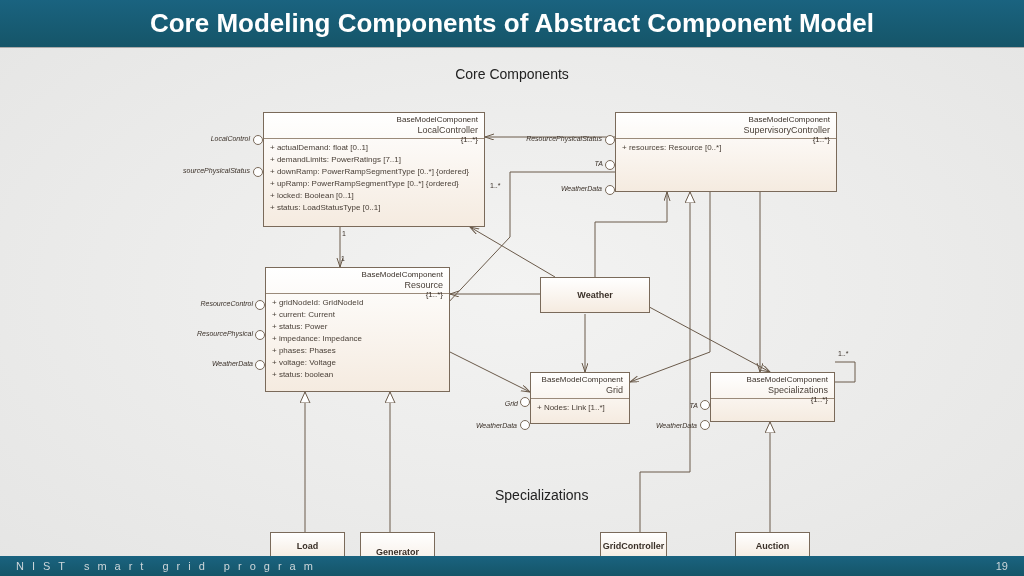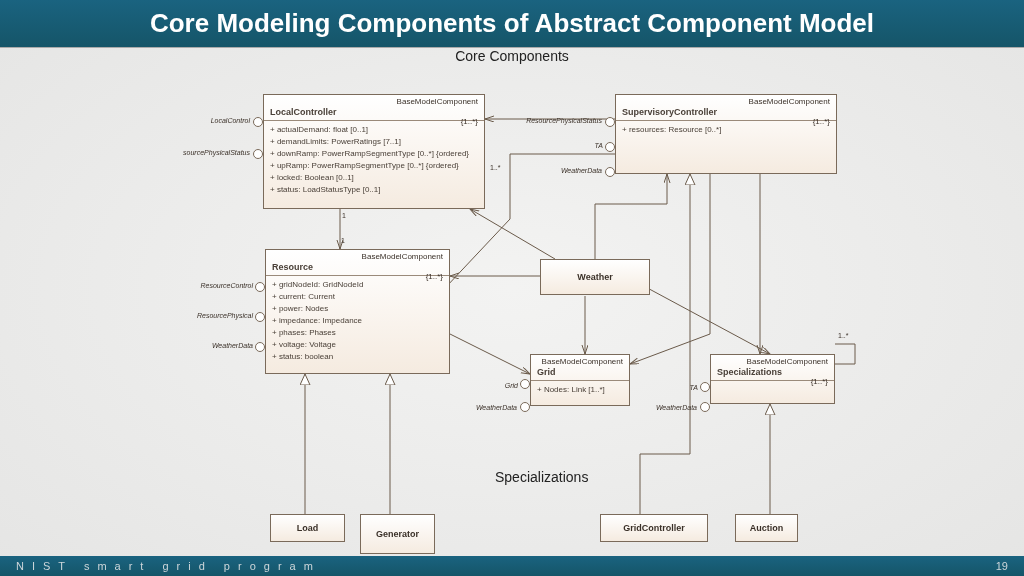--- a/index.html
+++ b/index.html
@@ -1,22 +1,22 @@
 <!DOCTYPE html>
 <html><head>
 <meta charset="utf-8">
 <style>
 *{box-sizing:border-box;margin:0;padding:0}
 body{width:1024px;height:576px;background:radial-gradient(ellipse at 50% 50%,#f3f3f2 0%,#e5e5e4 100%);font-family:Arial,sans-serif;position:relative;overflow:hidden}
 .title-bar{background:linear-gradient(180deg,#1a6380 0%,#155568 100%);color:#fff;text-align:center;padding:8px 6px;font-size:26px;font-weight:bold;border-bottom:1px solid #aaa}
-.subtitle{text-align:center;font-size:14px;color:#222;margin-top:0}
+.subtitle{text-align:center;font-size:14px;color:#222;margin-top:18px}
 .canvas{position:relative;width:100%;height:478px}
 .uml{position:absolute;border:1px solid #7a6a5a;background:linear-gradient(180deg,#fff 0%,#f5ebe0 100%);font-size:8px;color:#4a4038}
 .uml .stereo{text-align:right;padding:2px 6px 0 6px;color:#3a3028;font-size:8px}
-.uml .name{text-align:left;font-weight:bold;padding:1px 6px 3px 6px;border-bottom:1px solid #9a8a7a;font-size:9px}
+.uml .name{text-align:right;font-weight:normal;padding:1px 6px 3px 6px;border-bottom:1px solid #9a8a7a;font-size:9px}
 .uml .mult{position:absolute;right:6px;top:22px;font-size:8px;color:#3a3028}
 .uml .attrs{padding:3px 6px;line-height:12px}
 .uml .attrs div{white-space:nowrap;overflow:hidden;text-overflow:ellipsis}
 .simple{position:absolute;border:1px solid #7a6a5a;background:linear-gradient(180deg,#fff 0%,#f5ebe0 100%);font-size:9px;font-weight:bold;color:#3a3028;display:flex;align-items:center;justify-content:center}
 .port{position:absolute;border:1px solid #7a6a5a;background:#fff;width:10px;height:10px;border-radius:50%}
 .plabel{position:absolute;font-size:7px;color:#3a3028;font-style:italic;text-align:right}
 .sec-label{position:absolute;font-size:14px;color:#222}
 .footer{position:absolute;bottom:0;left:0;right:0;height:20px;background:linear-gradient(180deg,#1a6380 0%,#155568 100%);color:#cdd6da;font-size:11px;letter-spacing:8px;padding:3px 16px;display:flex;justify-content:space-between;align-items:center}
 .footer .pg{letter-spacing:normal}
 svg{position:absolute;top:0;left:0;pointer-events:none}
@@ -113,21 +113,21 @@
 <div class="port" style="left:605px;top:103px"></div>
 <div class="plabel" style="left:550px;top:103px;width:52px">WeatherData</div>
 
 <div class="uml" style="left:265px;top:185px;width:185px;height:125px">
 <div class="stereo">BaseModelComponent</div>
 <div class="name">Resource</div>
 <div class="mult">{1..*}</div>
 <div class="attrs">
 <div>+  gridNodeId: GridNodeId</div>
 <div>+  current: Current</div>
-<div>+  power: Nodes</div>
+<div>+  status: Power</div>
 <div>+  impedance: Impedance</div>
 <div>+  phases: Phases</div>
 <div>+  voltage: Voltage</div>
 <div>+  status: boolean</div>
 </div>
 </div>
 <div class="plabel" style="left:333px;top:173px;width:12px;font-style:normal">1</div>
 <div class="port" style="left:255px;top:218px"></div>
 <div class="plabel" style="left:195px;top:218px;width:58px">ResourceControl</div>
 <div class="port" style="left:255px;top:248px"></div>
@@ -158,21 +158,21 @@
 <div class="plabel" style="left:838px;top:268px;width:20px;font-style:normal;text-align:left">1..*</div>
 <div class="port" style="left:700px;top:318px"></div>
 <div class="plabel" style="left:678px;top:320px;width:20px">TA</div>
 <div class="port" style="left:700px;top:338px"></div>
 <div class="plabel" style="left:647px;top:340px;width:50px">WeatherData</div>
 
 <div class="sec-label" style="left:495px;top:405px">Specializations</div>
 
 <div class="simple" style="left:270px;top:450px;width:75px;height:28px">Load</div>
 <div class="simple" style="left:360px;top:450px;width:75px;height:40px">Generator</div>
-<div class="simple" style="left:600px;top:450px;width:108px;height:28px">GridController</div>
-<div class="simple" style="left:735px;top:450px;width:63px;height:28px">Auction</div>
+<div class="simple" style="left:600px;top:450px;width:67px;height:28px">GridController</div>
+<div class="simple" style="left:735px;top:450px;width:75px;height:28px">Auction</div>
 
 </div>
 
 <div class="footer">
 <span>NIST smart grid program</span>
 <span class="pg">19</span>
 </div>
 
 </body></html>

